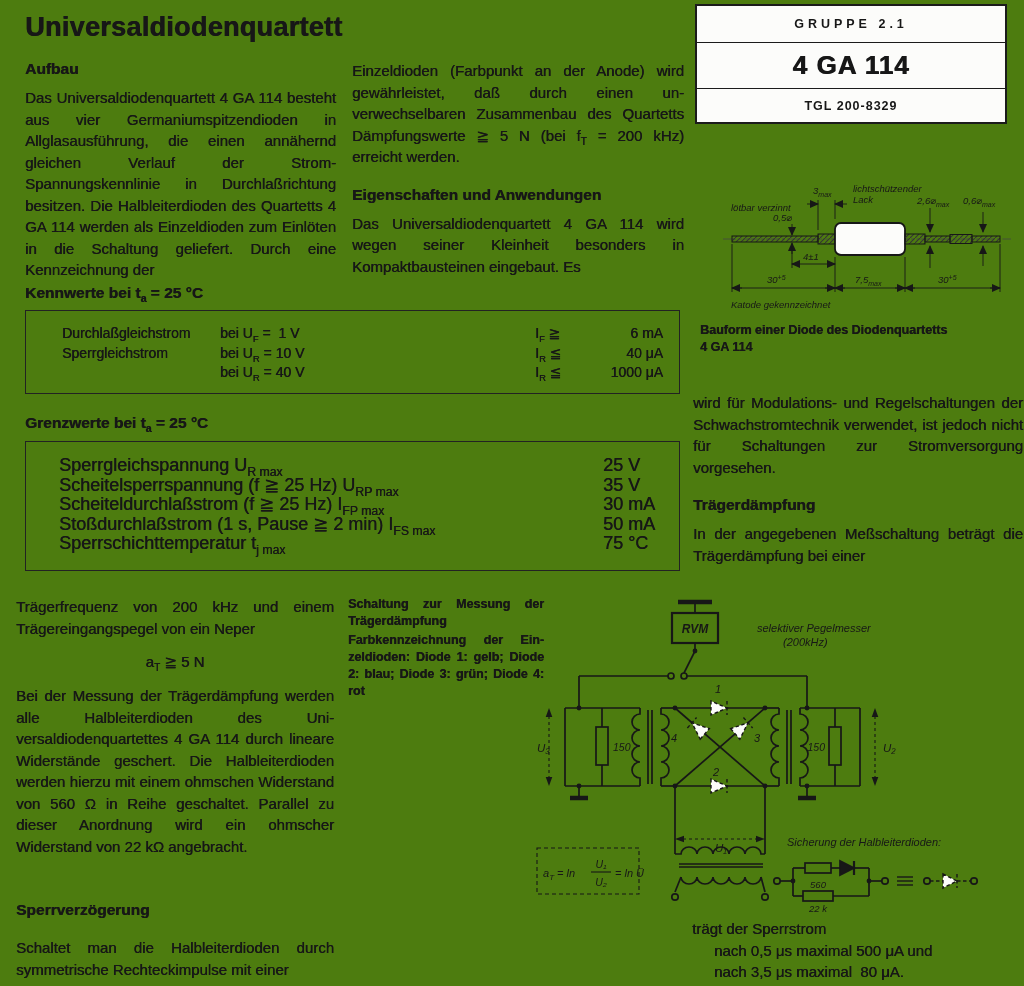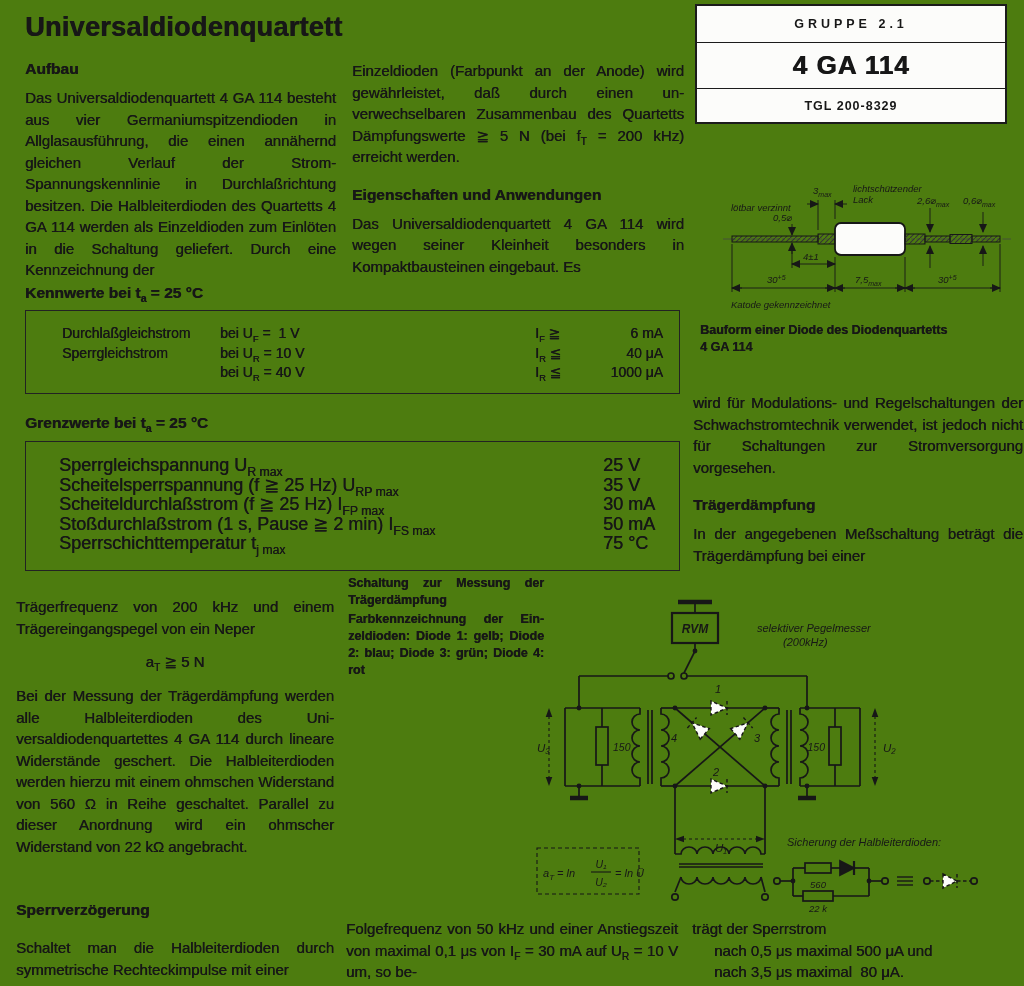--- a/index.html
+++ b/index.html
@@ -197,21 +197,21 @@
   </div>
 
   <div class="abs" style="left:16px;top:596px;width:318px;">
     <p class="para ink">Trägerfrequenz von 200 kHz und einem Trägereingangspegel von ein Neper</p>
     <div class="formula-line ink"><span>a</span><sub>T</sub><span> ≧ 5 N</span></div>
     <p class="para ink">Bei der Messung der Trägerdämpfung werden alle Halbleiterdioden des Uni­versaldiodenquartettes 4 GA 114 durch lineare Widerstände geschert. Die Halb­leiterdioden werden hierzu mit einem ohmschen Widerstand von 560 Ω in Reihe geschaltet. Parallel zu dieser An­ordnung wird ein ohmscher Widerstand von 22 kΩ angebracht.</p>
     <div class="h" style="margin-top:44px;">Sperrverzögerung</div>
     <p class="para ink" style="margin-top:18px;">Schaltet man die Halbleiterdioden durch symmetrische Rechteckimpulse mit einer</p>
   </div>
 
-  <div class="abs captionb" style="left:348px;top:575px;width:196px;">
+  <div class="abs captionb" style="left:348px;top:596px;width:196px;">
     <div>Schaltung zur Messung der Trägerdämpfung</div>
     <div style="margin-top:2px;">Farbkennzeichnung der Ein­zeldioden: Diode 1: gelb; Diode 2: blau; Diode 3: grün; Diode 4: rot</div>
   </div>
 
   <svg class="abs" style="left:535px;top:596px;" width="489" height="321" viewBox="0 0 489 321">
     <g stroke="#171717" stroke-width="1.7" fill="none">
 
       <line x1="143" y1="6" x2="177" y2="6" stroke-width="4.5"></line>
       <line x1="160" y1="8" x2="160" y2="17"></line>
       <rect x="137" y="17" width="46" height="30" stroke-width="2.2"></rect>
@@ -369,23 +369,20 @@
     <text x="8" y="281" font-size="11" class="it"><tspan>a</tspan><tspan dy="3" font-size="8">T</tspan><tspan dy="-3"> = ln</tspan></text>
     <text x="66" y="272" text-anchor="middle" font-size="10.5" class="it">U₁</text>
     <text x="66" y="290" text-anchor="middle" font-size="10.5" class="it">U₂</text>
     <text x="80" y="281" font-size="11" class="it">= ln Ü</text>
 
     <text x="252" y="250" font-size="11" class="it">Sicherung der Halbleiterdioden:</text>
     <text x="283" y="292" text-anchor="middle" font-size="9.5" class="it">560</text>
     <text x="283" y="316" text-anchor="middle" font-size="9.5" class="it">22 k</text>
   </svg>
 
-  <div class="abs" style="left:346px;top:918px;width:332px;">
-    <p class="para ink"><span>Folgefrequenz von 50 kHz und einer Anstiegszeit von maximal 0,1 μs von I</span><sub>F</sub><span> = 30 mA auf U</span><sub>R</sub><span> = 10 V um, so be-</span></p>
-  </div>
 
   <div class="abs ink" style="left:692px;top:918px;width:330px;font-size:15px;line-height:21.5px;">
     <div>trägt der Sperrstrom</div>
     <div class="pre" style="padding-left:22px;">nach 0,5 μs maximal 500 μA und</div>
     <div class="pre" style="padding-left:22px;">nach 3,5 μs maximal  80 μA.</div>
   </div>
 
 </div>
 
 </body></html>

